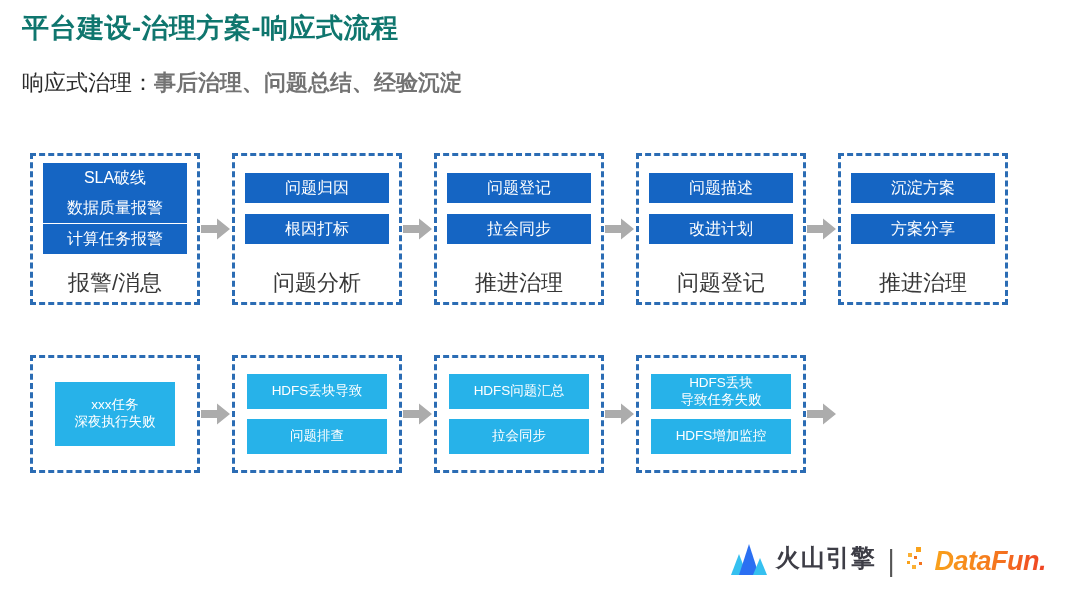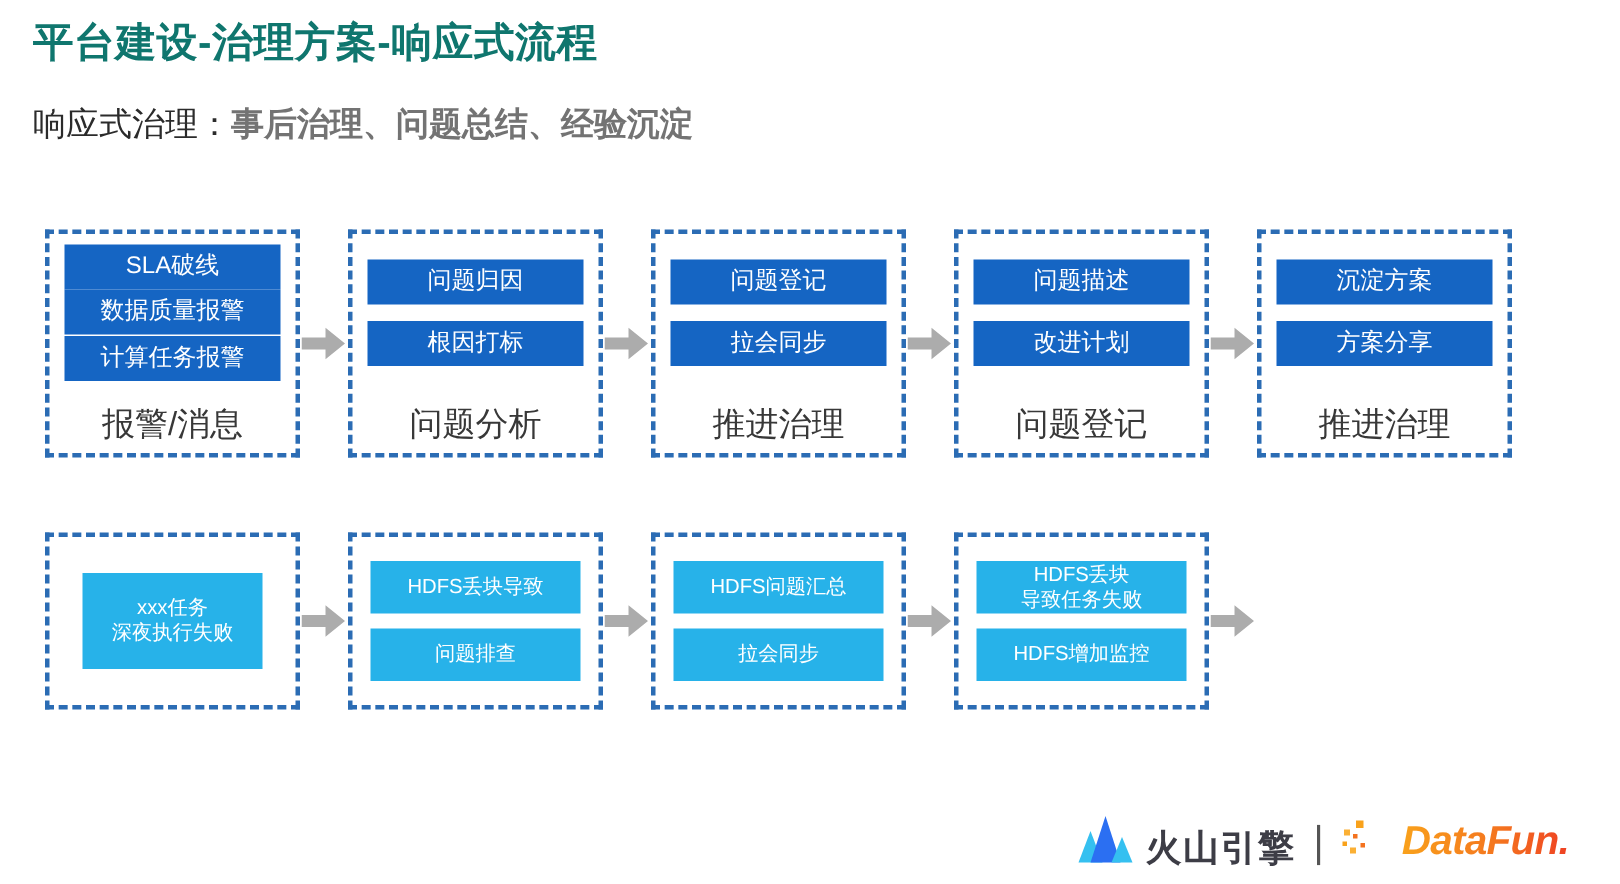--- a/index.html
+++ b/index.html
@@ -36,24 +36,24 @@
   .row1 .btn{background:#1565c3;min-height:30px;font-size:16px;}
   .row2 .btn{background:#27b2e9;min-height:35px;font-size:13.5px;}
   .row2 .btn:only-child{min-height:64px;width:86%;margin:16px auto;}
   .stage-label{
     text-align:center;font-size:22px;color:#383838;padding:5px 0 3px;line-height:1.1;margin-top:12px;
   }
   .arrow{width:32px;display:flex;align-items:center;justify-content:center;flex:0 0 32px;}
   .footer{
     position:absolute;right:34px;bottom:8px;display:flex;align-items:center;gap:12px;height:40px;
   }
-  .brand1{display:flex;align-items:flex-end;gap:8px;}
+  .brand1{display:flex;align-items:flex-start;gap:8px;}
   .brand1-text{font-size:24px;font-weight:bold;color:#3d3d46;letter-spacing:1px;}
   .separator{font-size:26px;color:#555555;font-weight:300;transform:scaleY(1.1);}
-  .brand2{display:flex;align-items:flex-start;gap:16px;}
+  .brand2{display:flex;align-items:center;gap:4px;}
   .brand2-text{
     font-size:27px;font-weight:bold;font-style:italic;
     background:linear-gradient(90deg,#f9a21b,#f4731f 60%,#ef4123);
     -webkit-background-clip:text;background-clip:text;color:transparent;
     letter-spacing:-0.5px;
   }
 </style>
 </head>
 <body>
 

